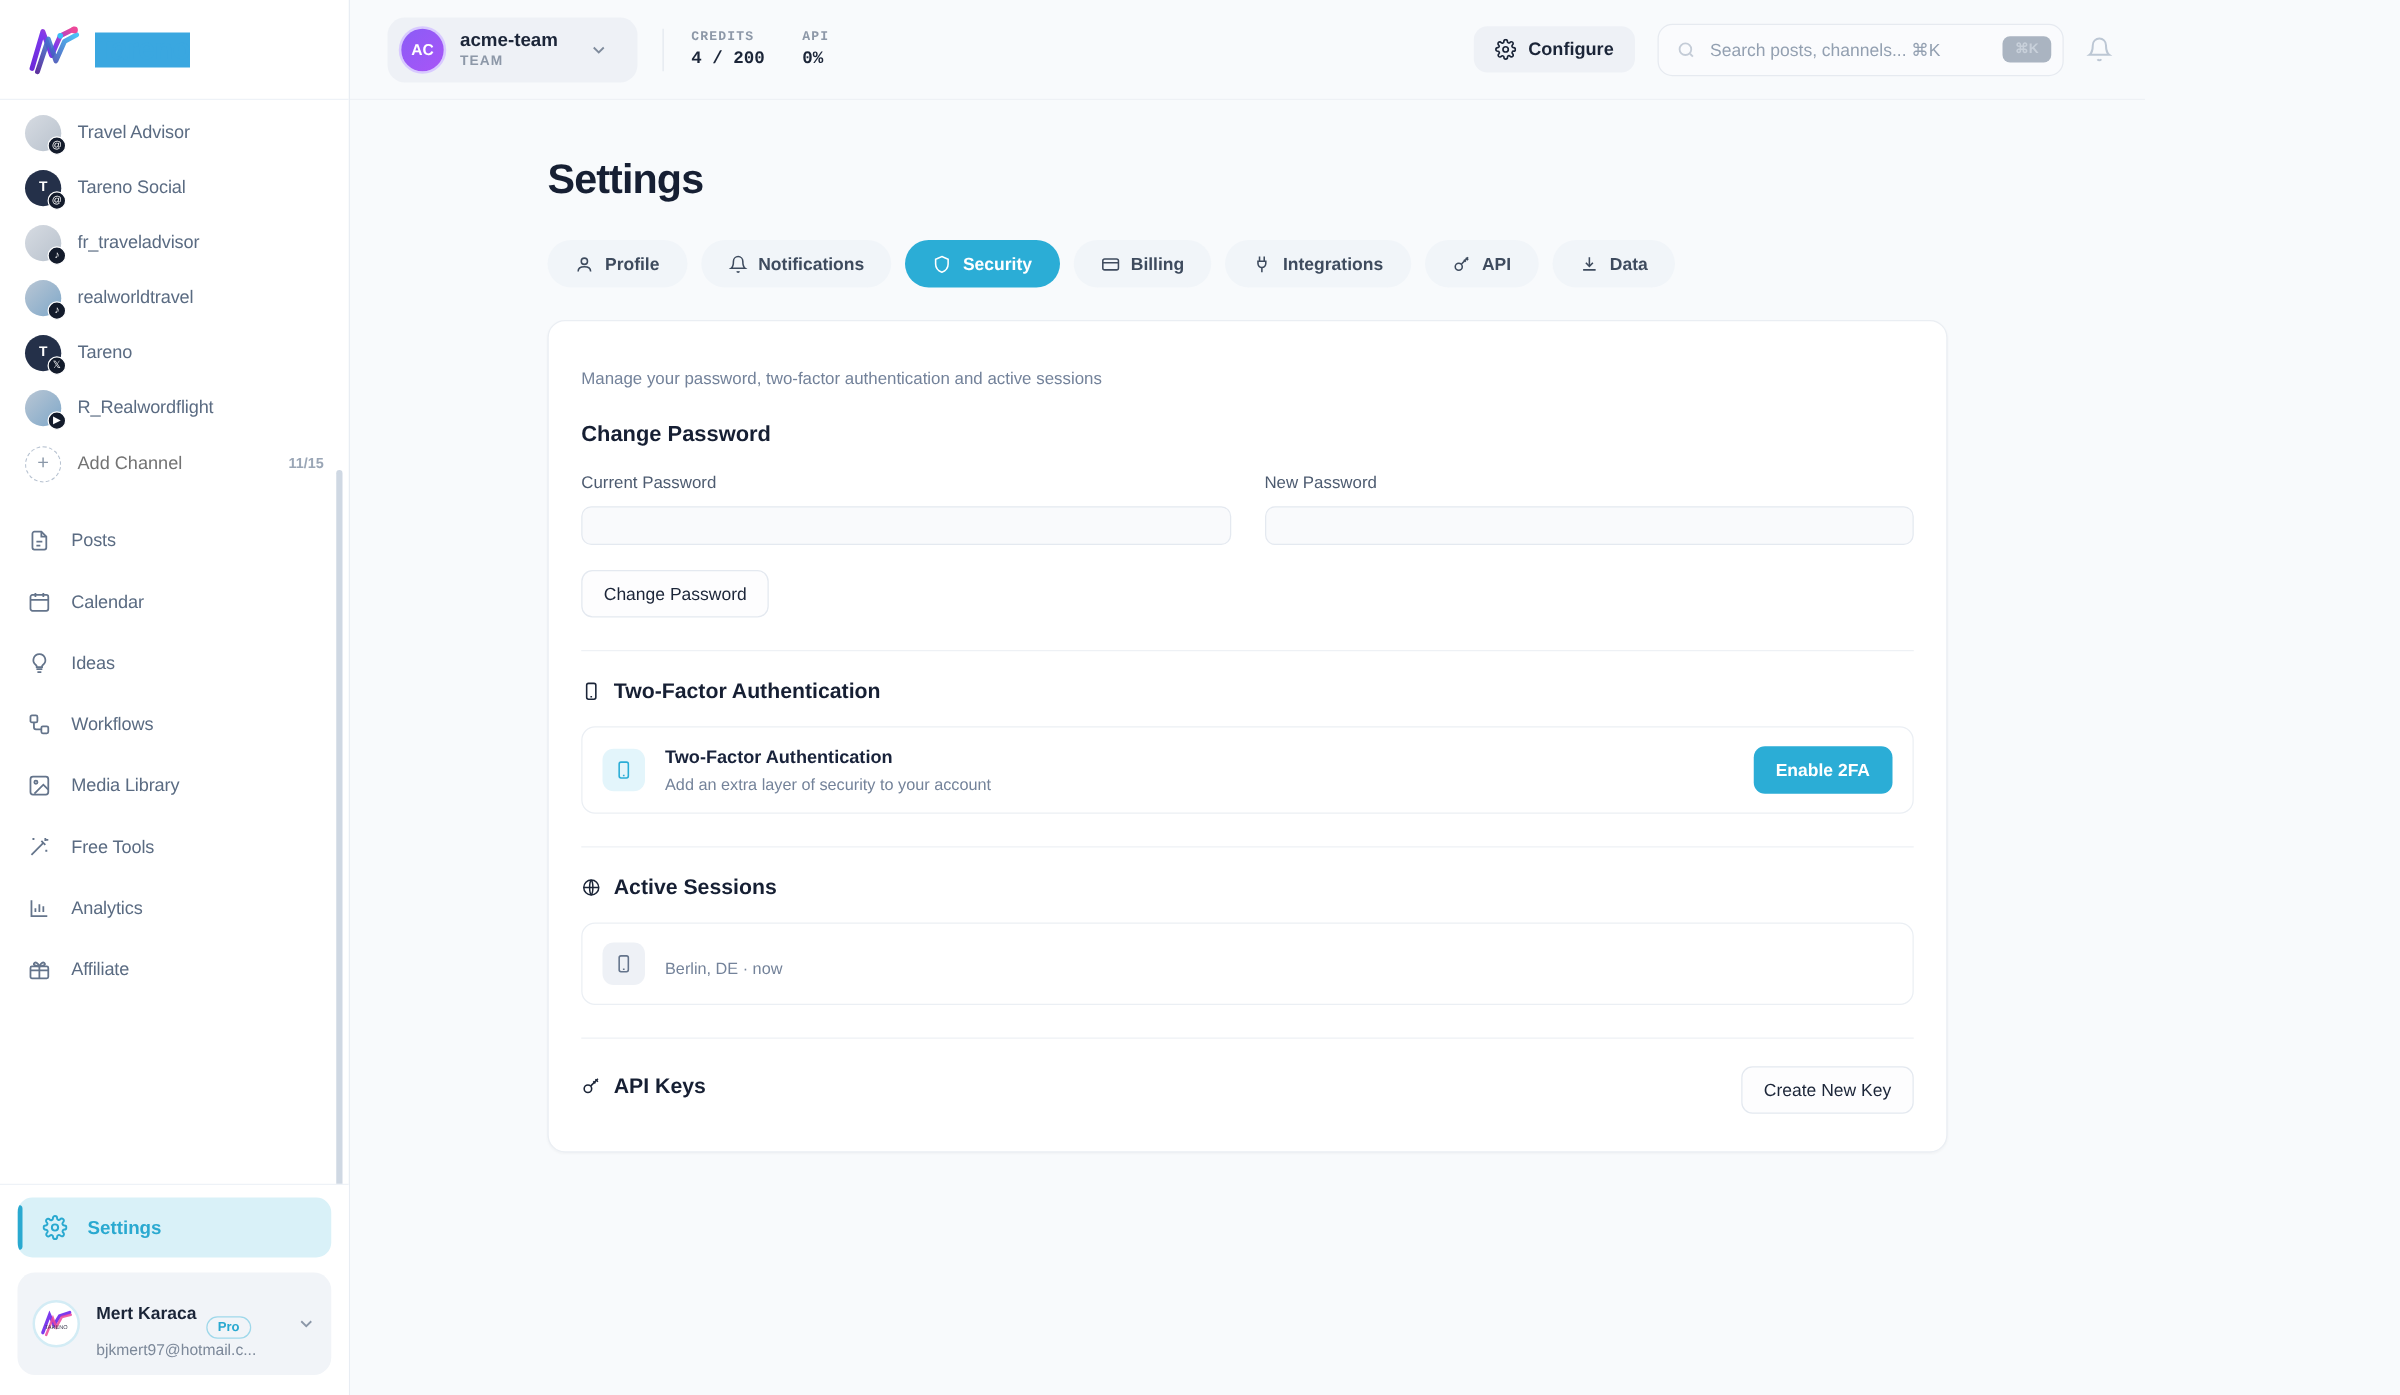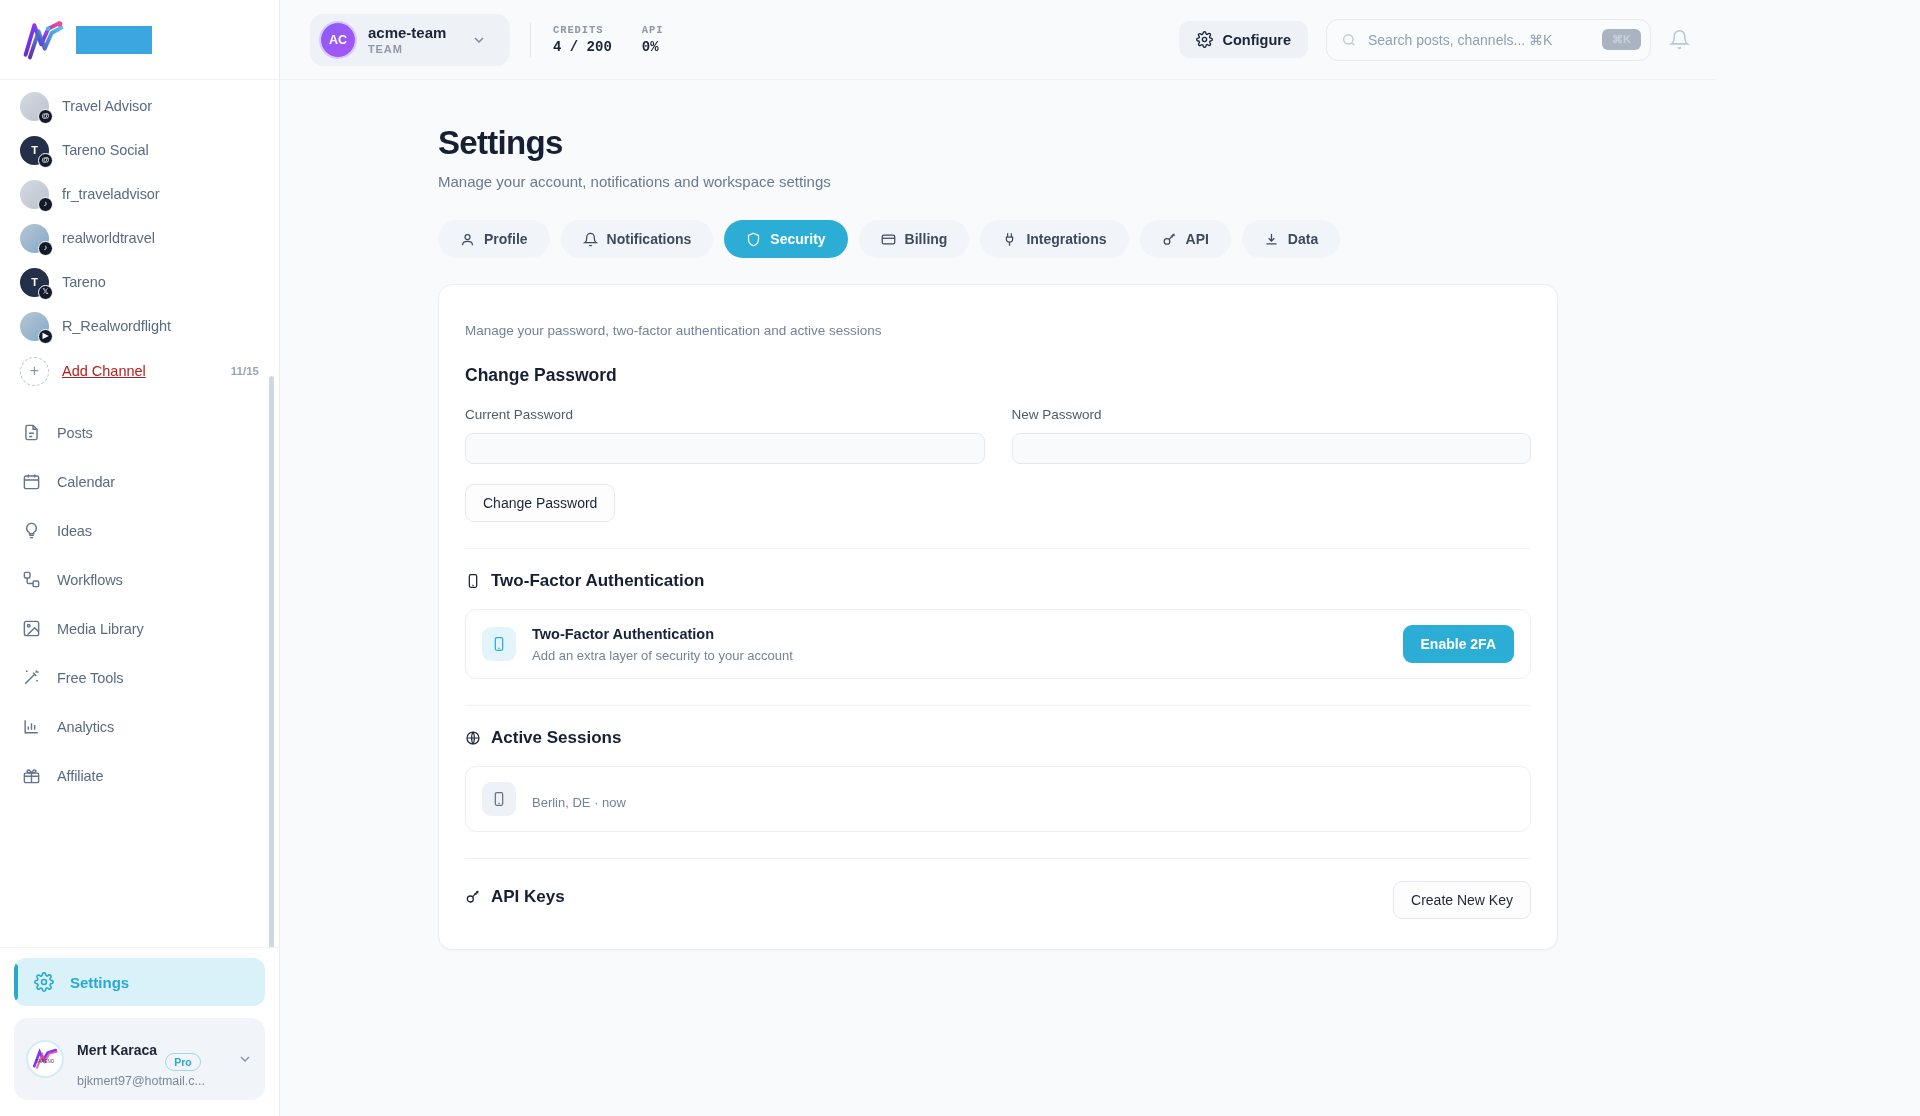--- a/index.html
+++ b/index.html
@@ -73,21 +73,21 @@
   .add-channel {
     display: flex; align-items: center; gap: 13px;
     height: 46px; padding: 0 20px; cursor: pointer;
   }
   .add-circle {
     width: 29px; height: 29px; flex:0 0 29px; border-radius: 50%;
     border: 1.5px dashed #b9c4d2; color:#8b98a9;
     display:flex; align-items:center; justify-content:center;
     font-size: 16px; line-height: 1;
   }
-  .add-label { font-size: 14.5px; color: #b91c1c; text-decoration: underline; }
+  .add-label { font-size: 14.5px; color: #737373; }
   .add-count { margin-left: auto; font-size: 11.5px; color: #9aa6b6; font-weight:600; }
 
   .main-nav { padding: 10px 0 0 0; }
   .nav-item {
     display: flex; align-items: center; gap: 16px;
     height: 49px; padding: 0 22px; cursor: pointer;
     color: #5a6b82;
   }
   .nav-item .ico { width: 19px; height: 19px; flex:0 0 19px; display:block; color:#64748b; }
   .nav-item .lbl { font-size: 14.5px; color:#5a6b82; letter-spacing:-0.1px; }
@@ -503,21 +503,20 @@
           <path d="M18 8a6 6 0 1 0-12 0c0 7-3 9-3 9h18s-3-2-3-9"></path>
             <path d="M13.7 21a2 2 0 0 1-3.4 0"></path>
         </svg>
       </div>
     </header>
 
     <main class="page-scroll">
       <div class="page-inner">
 
         <h1 class="page-title">Settings</h1>
-        <p class="page-sub">Manage your account, notifications and workspace settings</p>
 
         <div class="tabs">
           <button class="tab">
             <svg class="ico" viewBox="0 0 24 24" fill="none" stroke="currentColor" stroke-width="2">
                 <circle cx="12" cy="8" r="4"></circle>
                 <path d="M4 21c0-4 3.6-6 8-6s8 2 8 6"></path>
               </svg>
             <span>Profile</span>
           </button>
           <button class="tab">

